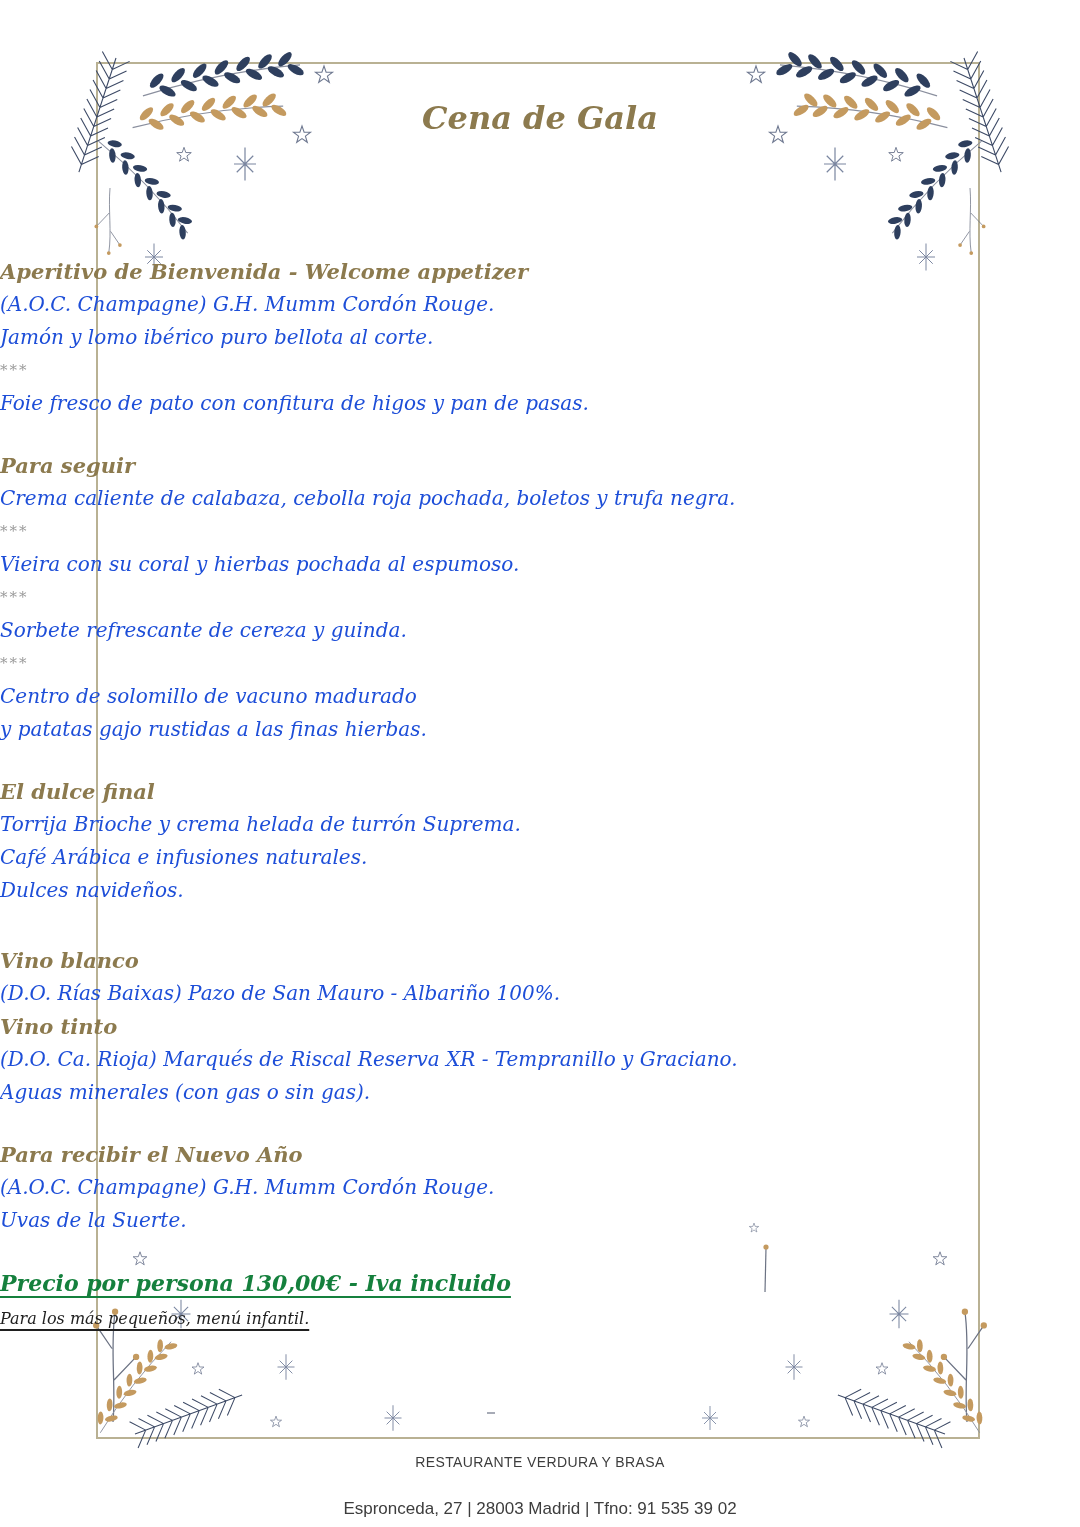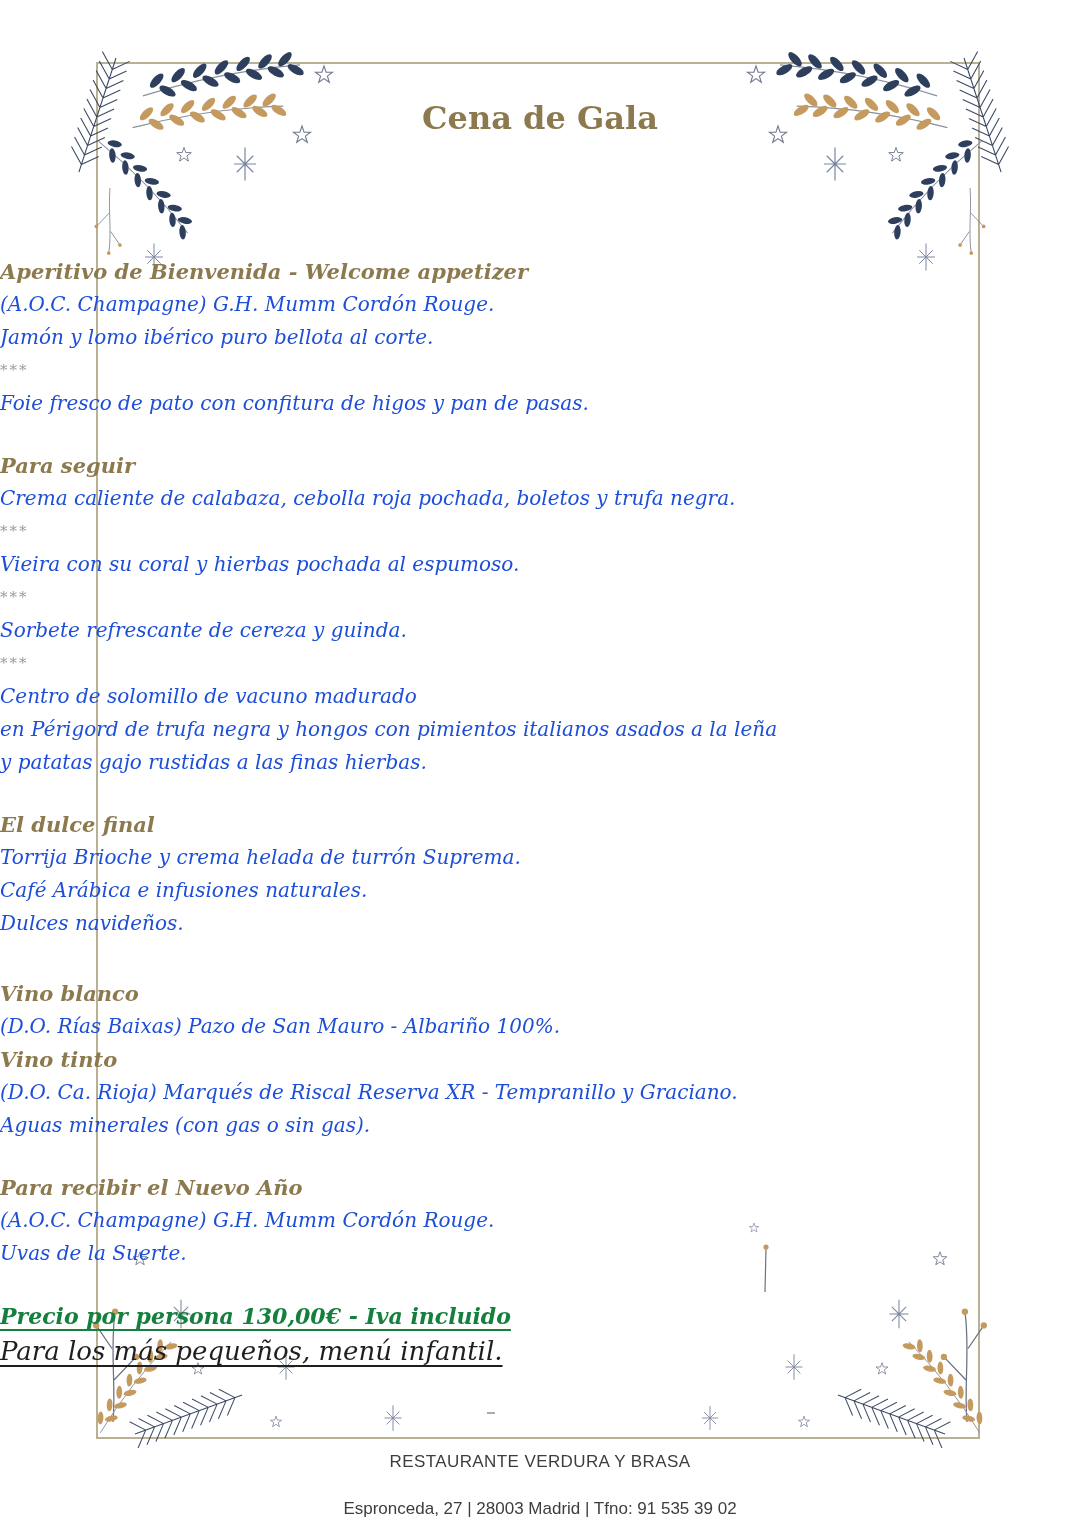--- a/index.html
+++ b/index.html
@@ -7,47 +7,47 @@
     width:1080px;height:1527px;position:relative;background:#ffffff;
     font-family:"DejaVu Serif", serif;overflow:hidden;
   }
   .page-border{
     position:absolute;left:96px;top:62px;width:884px;height:1377px;
     border:2px solid #B9B193;box-sizing:border-box;pointer-events:none;
   }
   
   .title-block{position:absolute;top:95px;left:0;width:100%;text-align:center;}
   .title-line{
-    font-size:32px;line-height:47px;font-weight:bold;color:#8C7A4E;
+    font-size:32px;line-height:47px;font-weight:bold;font-style:italic;color:#8C7A4E;
   }
   .content{position:absolute;top:255px;left:0;width:100%;text-align:left;}
   .m-heading{
     font-size:21px;line-height:33px;font-weight:bold;font-style:italic;color:#8C7A4E;
   }
   .m-line{
     font-size:20px;line-height:33px;font-style:italic;color:#1d4ed8;
   }
   .m-sep{
     font-size:15px;line-height:33px;color:#9B9B9B;letter-spacing:2px;font-style:normal;
   }
   .gap{height:29px;}
   .gap-lg{height:37px;}
   .price-line-1{
     font-size:22px;line-height:35px;font-weight:bold;font-style:italic;color:#15803d;
     text-decoration:underline;text-underline-offset:5px;text-decoration-thickness:1.5px;
   }
   .price-line-2{
-    font-size:26px;line-height:35px;font-style:italic;color:#1F1F1F;
+    font-size:16px;line-height:35px;font-style:italic;color:#1F1F1F;
     text-decoration:underline;text-underline-offset:5px;text-decoration-thickness:1.5px;
   }
   .footer{
     position:absolute;top:1450px;left:0;width:100%;text-align:center;
     font-family:"Liberation Sans", sans-serif;color:#3D3D3D;
   }
-  .footer-name{font-size:17px;line-height:24px;letter-spacing:0.4px;}
+  .footer-name{font-size:14px;line-height:24px;letter-spacing:0.4px;}
   .footer-address{font-size:17px;line-height:30px;margin-top:20px;}
   
   .deco{position:absolute;pointer-events:none;overflow:visible;}
   .corner-tl{left:94px;top:60px;}
   .corner-tr{right:94px;top:60px;transform:scaleX(-1);}
   .corner-bl{left:95px;top:1222px;}
   .corner-br{right:95px;top:1222px;transform:scaleX(-1);}
   svg{overflow:visible;}
 </style>
 </head>
@@ -170,21 +170,20 @@
   <div class="gap"></div>
 
   <div class="m-heading">Para seguir</div>
   <div class="m-line">Crema caliente de calabaza, cebolla roja pochada, boletos y trufa negra.</div>
   <div class="m-sep">***</div>
   <div class="m-line">Vieira con su coral y hierbas pochada al espumoso.</div>
   <div class="m-sep">***</div>
   <div class="m-line">Sorbete refrescante de cereza y guinda.</div>
   <div class="m-sep">***</div>
   <div class="m-line">Centro de solomillo de vacuno madurado</div>
-  <div class="m-line">en Périgord de trufa negra y hongos con pimientos italianos asados a la leña</div>
   <div class="m-line">y patatas gajo rustidas a las finas hierbas.</div>
 
   <div class="gap"></div>
 
   <div class="m-heading">El dulce final</div>
   <div class="m-line">Torrija Brioche y crema helada de turrón Suprema.</div>
   <div class="m-line">Café Arábica e infusiones naturales.</div>
   <div class="m-line">Dulces navideños.</div>
 
   <div class="gap-lg"></div>

